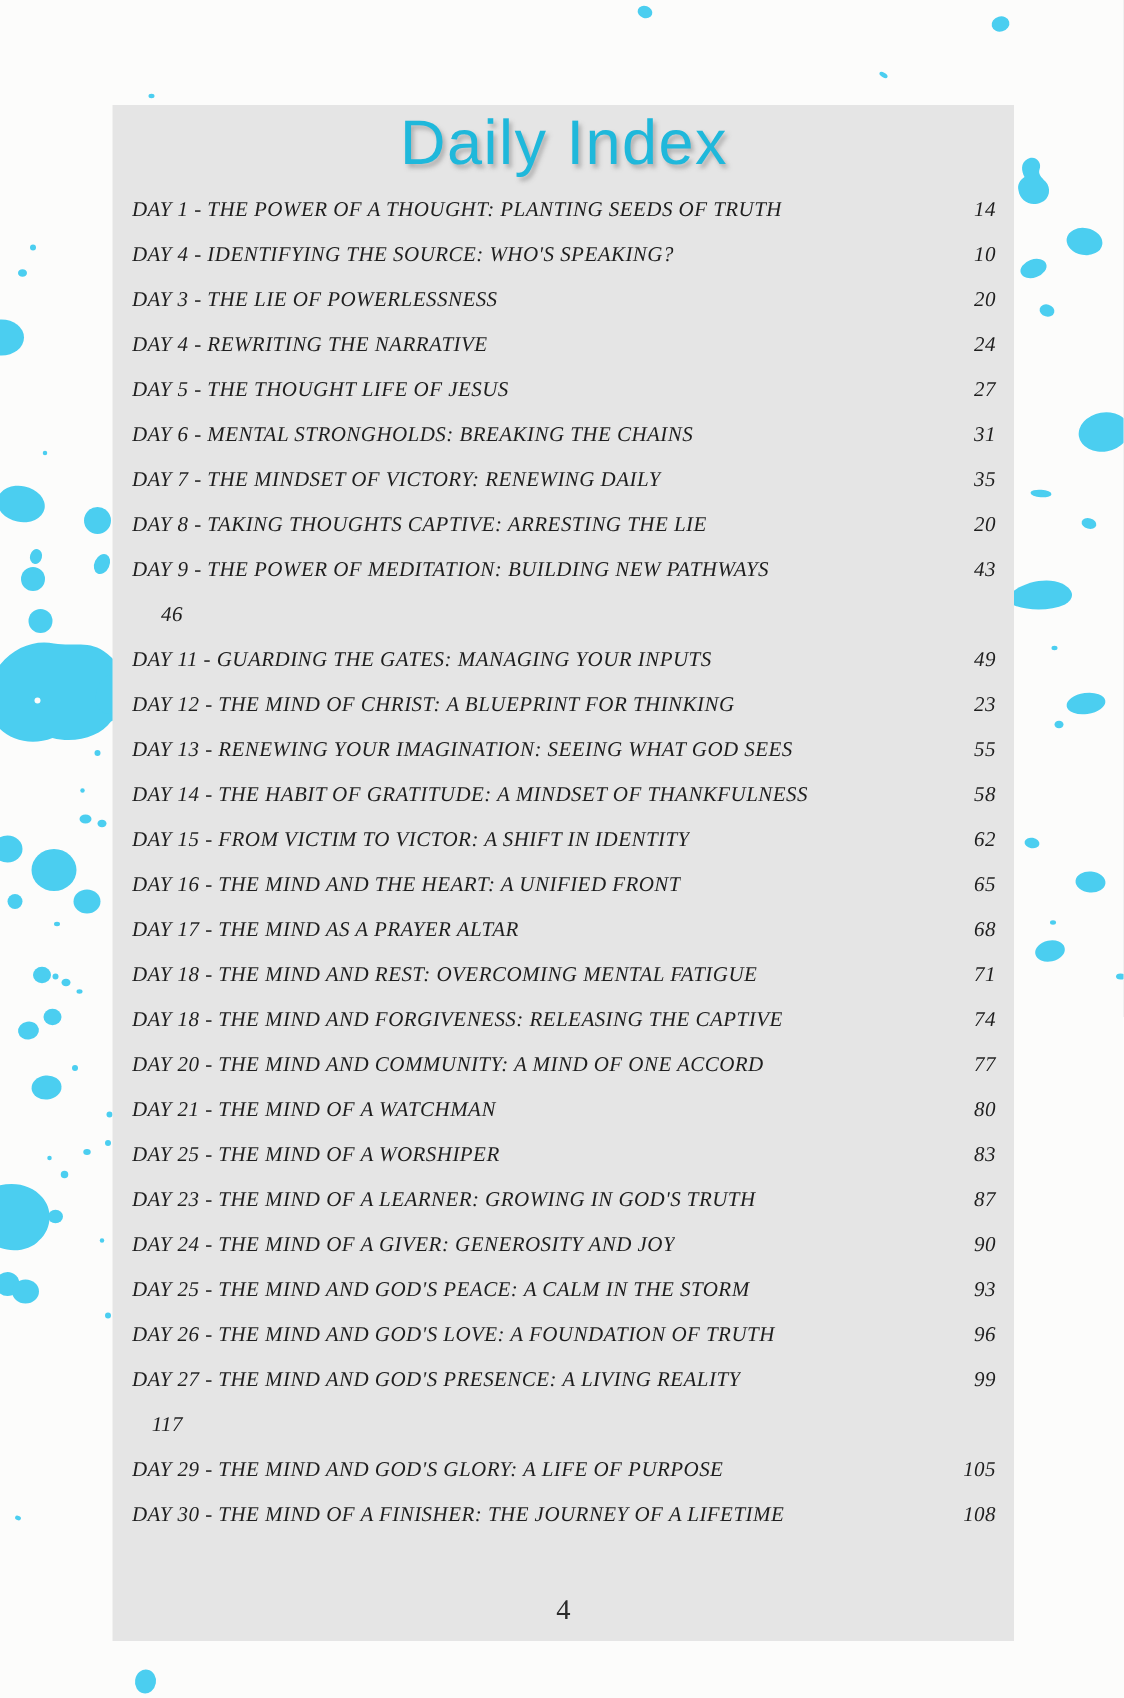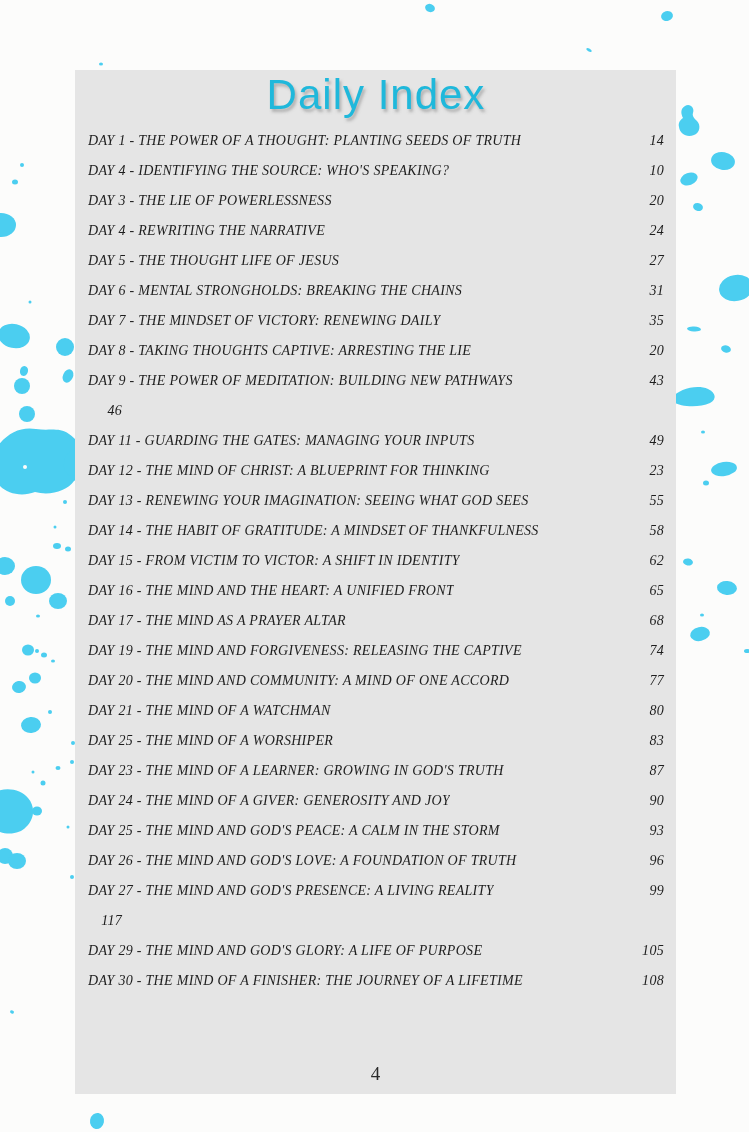--- a/index.html
+++ b/index.html
@@ -230,23 +230,27 @@
   <div class="row">
     <span class="label">DAY 16 - THE MIND AND THE HEART: A UNIFIED FRONT</span>
     <span class="page">65</span>
   </div>
 
   <div class="row">
     <span class="label">DAY 17 - THE MIND AS A PRAYER ALTAR</span>
     <span class="page">68</span>
   </div>
 
-
-  <div class="row">
-    <span class="label">DAY 19 - THE MIND AND FORGIVENESS: RELEASING THE CAPTIVE</span>
+  <div class="row">
+    <span class="label">DAY 18 - THE MIND AND REST: OVERCOMING MENTAL FATIGUE</span>
+    <span class="page">71</span>
+  </div>
+
+  <div class="row">
+    <span class="label">DAY 18 - THE MIND AND FORGIVENESS: RELEASING THE CAPTIVE</span>
     <span class="page">74</span>
   </div>
 
   <div class="row">
     <span class="label">DAY 20 - THE MIND AND COMMUNITY: A MIND OF ONE ACCORD</span>
     <span class="page">77</span>
   </div>
 
   <div class="row">
     <span class="label">DAY 21 - THE MIND OF A WATCHMAN</span>

